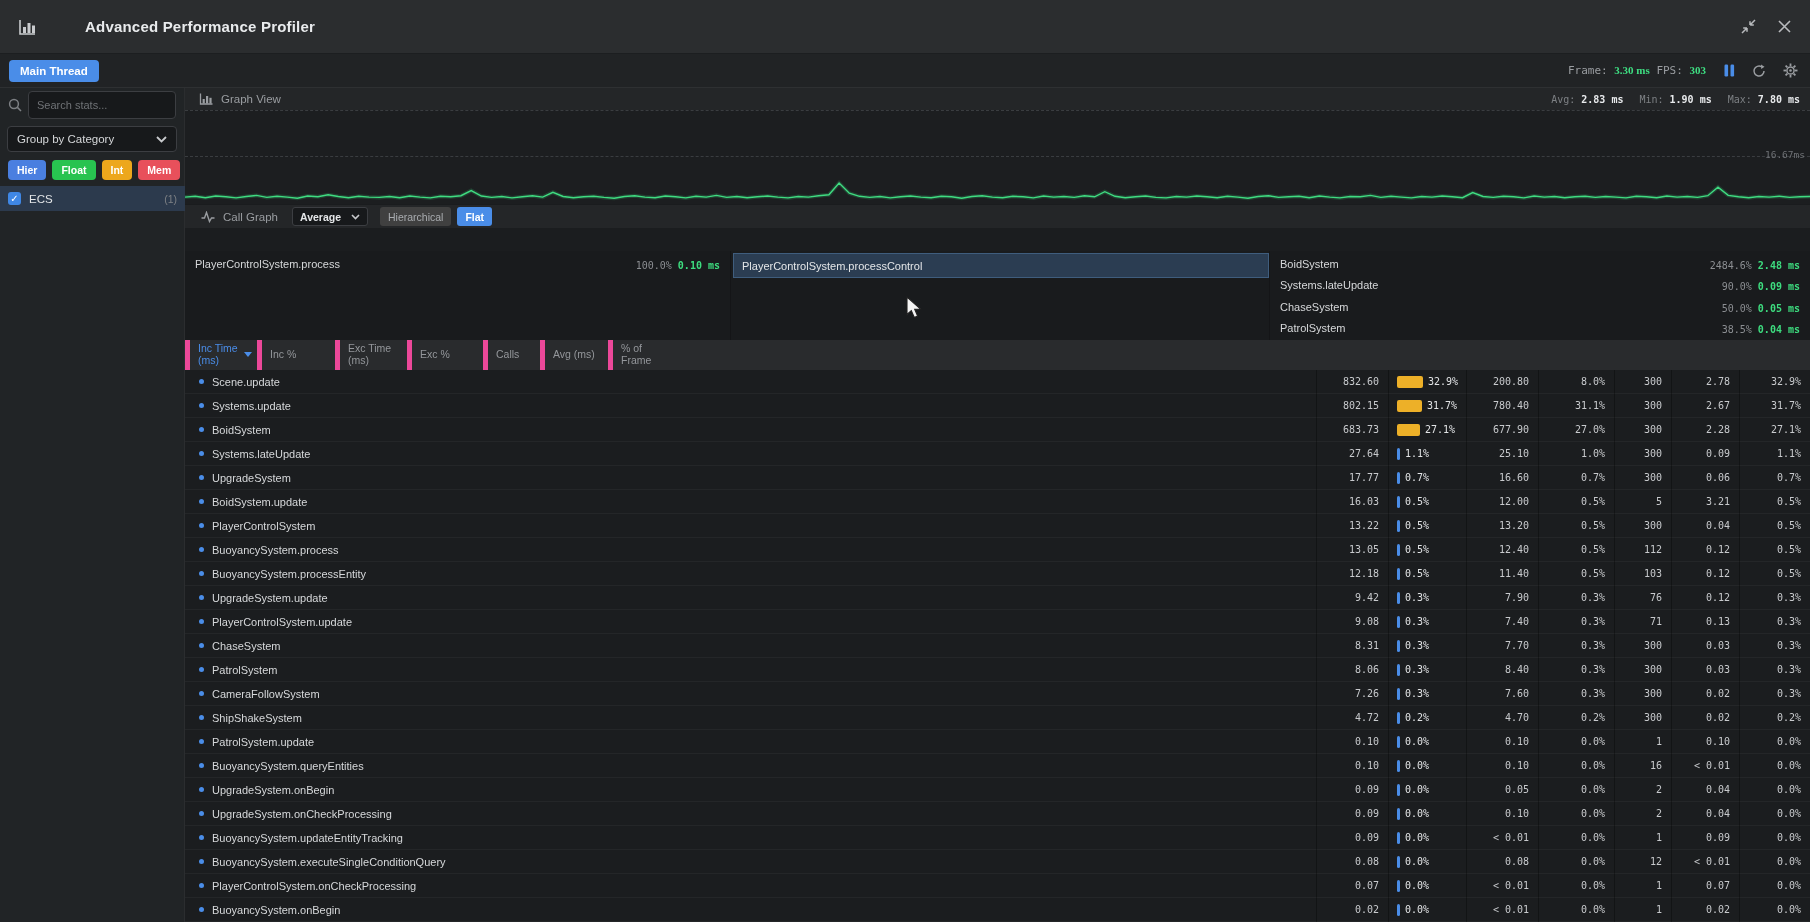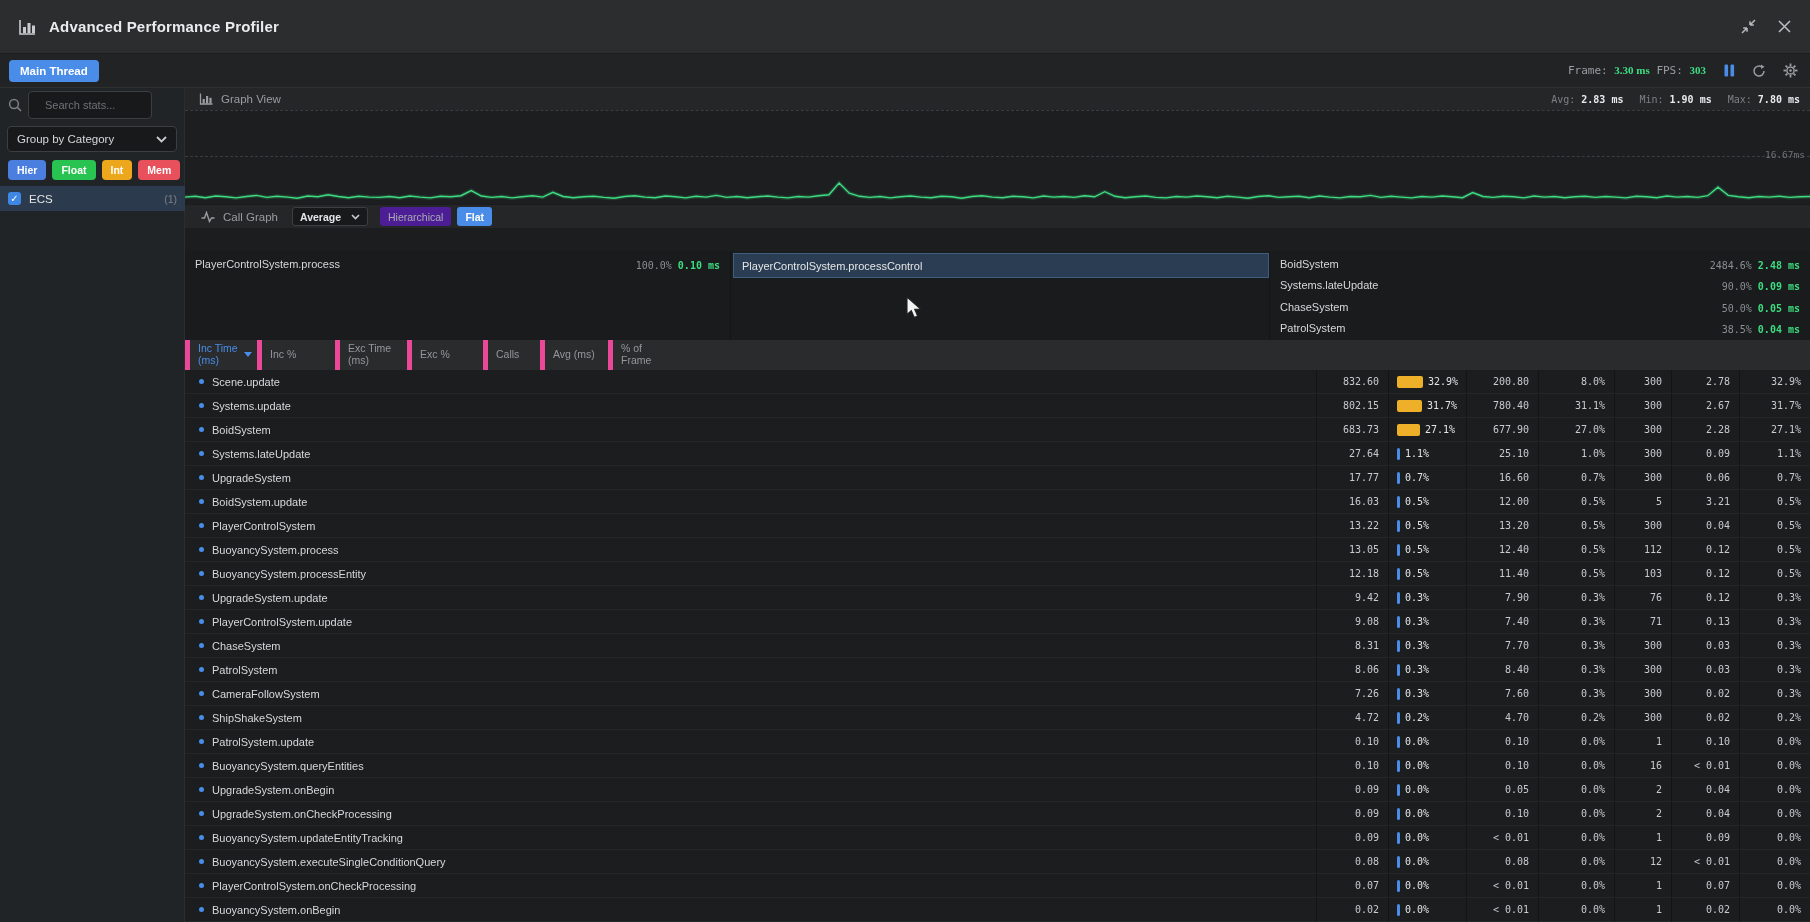--- a/index.html
+++ b/index.html
@@ -1,41 +1,41 @@
 <!DOCTYPE html>
 <html><head>
 <meta charset="utf-8">
 <style>
   * { margin:0; padding:0; box-sizing:border-box; }
   html,body { width:1810px; height:922px; background:#1a1c1e; font-family:"Liberation Sans",sans-serif; overflow:hidden; }
   body { position:relative; color:#d5d7d9; }
   .mono { font-family:"DejaVu Sans Mono",monospace; }
 
   
-  .titlebar { position:absolute; left:0; top:0; width:1810px; height:54px; background:#2b2d2f; border-bottom:1px solid #1c1e20; display:flex; align-items:center; padding:0 18px; }
+  .titlebar { position:absolute; left:0; top:0; width:1810px; height:54px; background:#2b2d2f; border-bottom:1px solid #1c1e20; display:flex; align-items:center; padding:0 18px;gap:36px; }
   .titlebar .title { font-size:15px; font-weight:bold; color:#e9ebed; margin-left:13px; letter-spacing:.2px; }
   .winctrl { margin-left:auto; display:flex; align-items:center; gap:20px; }
   .winctrl svg { display:block; cursor:default; }
 
   
   .threadbar { position:absolute; left:0; top:54px; width:1810px; height:34px; background:#212325; border-bottom:1px solid #2e3032; display:flex; align-items:center; padding:0 12px 0 9px; }
   .thread-btn { background:#4a8de8; color:#fff; font-size:11.5px; font-weight:bold; border:none; border-radius:4px; padding:5px 11px; }
   .tb-spacer { flex:1; }
   .fstat { font-size:11px; color:#9a9da1; }
   .fstat b { color:#3ede82; font-weight:bold;font-family:Liberation Serif, serif; }
   .tb-icons { display:flex; align-items:center; gap:17px; margin-left:18px; }
 
   
   .content { position:absolute; left:0; top:88px; width:1810px; height:834px; display:flex; }
 
   
   .sidebar { width:185px; background:#212426; border-right:1px solid #2b2d2f; position:relative; }
   .search-row { position:absolute; left:0; top:2px; width:185px; height:30px; display:flex; align-items:center; }
   .search-row svg { margin-left:8px; }
-  .search-input { margin-left:6px; width:124px; height:28px; background:#17191b; border:1px solid #3c3e42; border-radius:4px; color:#c8cacd; font-size:11px; padding:0 16px; font-family:"Liberation Sans",sans-serif; }
+  .search-input { margin-left:6px; width:148px; height:28px; background:#17191b; border:1px solid #3c3e42; border-radius:4px; color:#c8cacd; font-size:11px; padding:0 8px; font-family:"Liberation Sans",sans-serif; }
   .search-input::placeholder { color:#6f7276; }
   .group-dd { position:absolute; left:7px; top:38px; width:170px; height:26px; background:#17191b; border:1px solid #3c3e42; border-radius:4px; display:flex; align-items:center; padding:0 9px; font-size:11.5px; color:#d5d7d9; }
   .group-dd .dd-caret { margin-left:auto; }
   .chips { position:absolute; left:8px; top:72px; display:flex; gap:6px; }
   .chip { display:inline-block; padding:4px 9px; border-radius:4px; color:#fff; font-size:10.5px; font-weight:bold; }
   .cat-row { position:absolute; left:0; top:98px; width:185px; height:25px; background:#2c3a4d; display:flex; align-items:center; padding:0 8px; }
   .checkbox { width:13px; height:13px; background:#3f87e5; border-radius:3px; color:#fff; font-size:10px; line-height:13px; text-align:center; }
   .cat-label { margin-left:8px; font-size:11.5px; color:#e4e6e8; }
   .cat-count { margin-left:auto; font-size:10.5px; color:#7d8084; }
 
@@ -48,21 +48,21 @@
 
   .graph-area { position:absolute; left:0; top:22px; width:1625px; height:94px; background:#1c1e20; border-top:1px dashed #3a3d40; }
   .gridline { position:absolute; left:0; top:45px; width:1625px; border-top:1px dashed #3a3d40; }
   .grid-label { position:absolute; right:5px; top:38px; font-size:9.5px; color:#6f7276; }
   .spark { position:absolute; left:0; top:0; width:1625px; height:94px; }
 
   .cg-toolbar { position:absolute; left:0; top:116px; width:1625px; height:24px; background:#242628; border-top:1px solid #1a1c1e; display:flex; align-items:center; padding:0 16px; }
   .cg-title { margin-left:8px; font-size:11.5px; color:#9a9da1; }
   .cg-dd { margin-left:14px; width:76px; height:19px; background:#17191b; border:1px solid #3c3e42; border-radius:3px; display:flex; align-items:center; padding:0 7px; font-size:10.5px; font-weight:bold; color:#e4e6e8; }
   .cg-dd .dd-caret { margin-left:auto; }
-  .mode-btn { margin-left:12px; height:19px; border:none; border-radius:3px; background:#4c1d95; color:#a9acb0; font-size:10.5px; padding:0 8px; }
+  .mode-btn { margin-left:12px; height:19px; border:none; border-radius:3px; background:#404040; color:#a9acb0; font-size:10.5px; padding:0 8px; }
   .mode-btn.active { margin-left:6px; background:#4a8de8; color:#fff; font-weight:bold; }
 
   .cg-headers { position:absolute; left:0; top:140px; width:1625px; height:23px; background:#292b2d; display:flex; }
   .cg-hcell { display:flex; align-items:center; justify-content:center; font-size:10.5px; color:#94979b; border-right:1px solid #1a1c1e; }
   .cg-hcell:last-child { border-right:none; }
   .cg-col-l { width:546px; } .cg-col-c { width:539px; } .cg-col-r { width:540px; }
 
   .cg-body { position:absolute; left:0; top:163px; width:1625px; height:89px; background:#191b1d; display:flex; }
   .cg-col { position:relative; height:89px; border-right:1px solid #141517; }
   .cg-col:last-child { border-right:none; }

